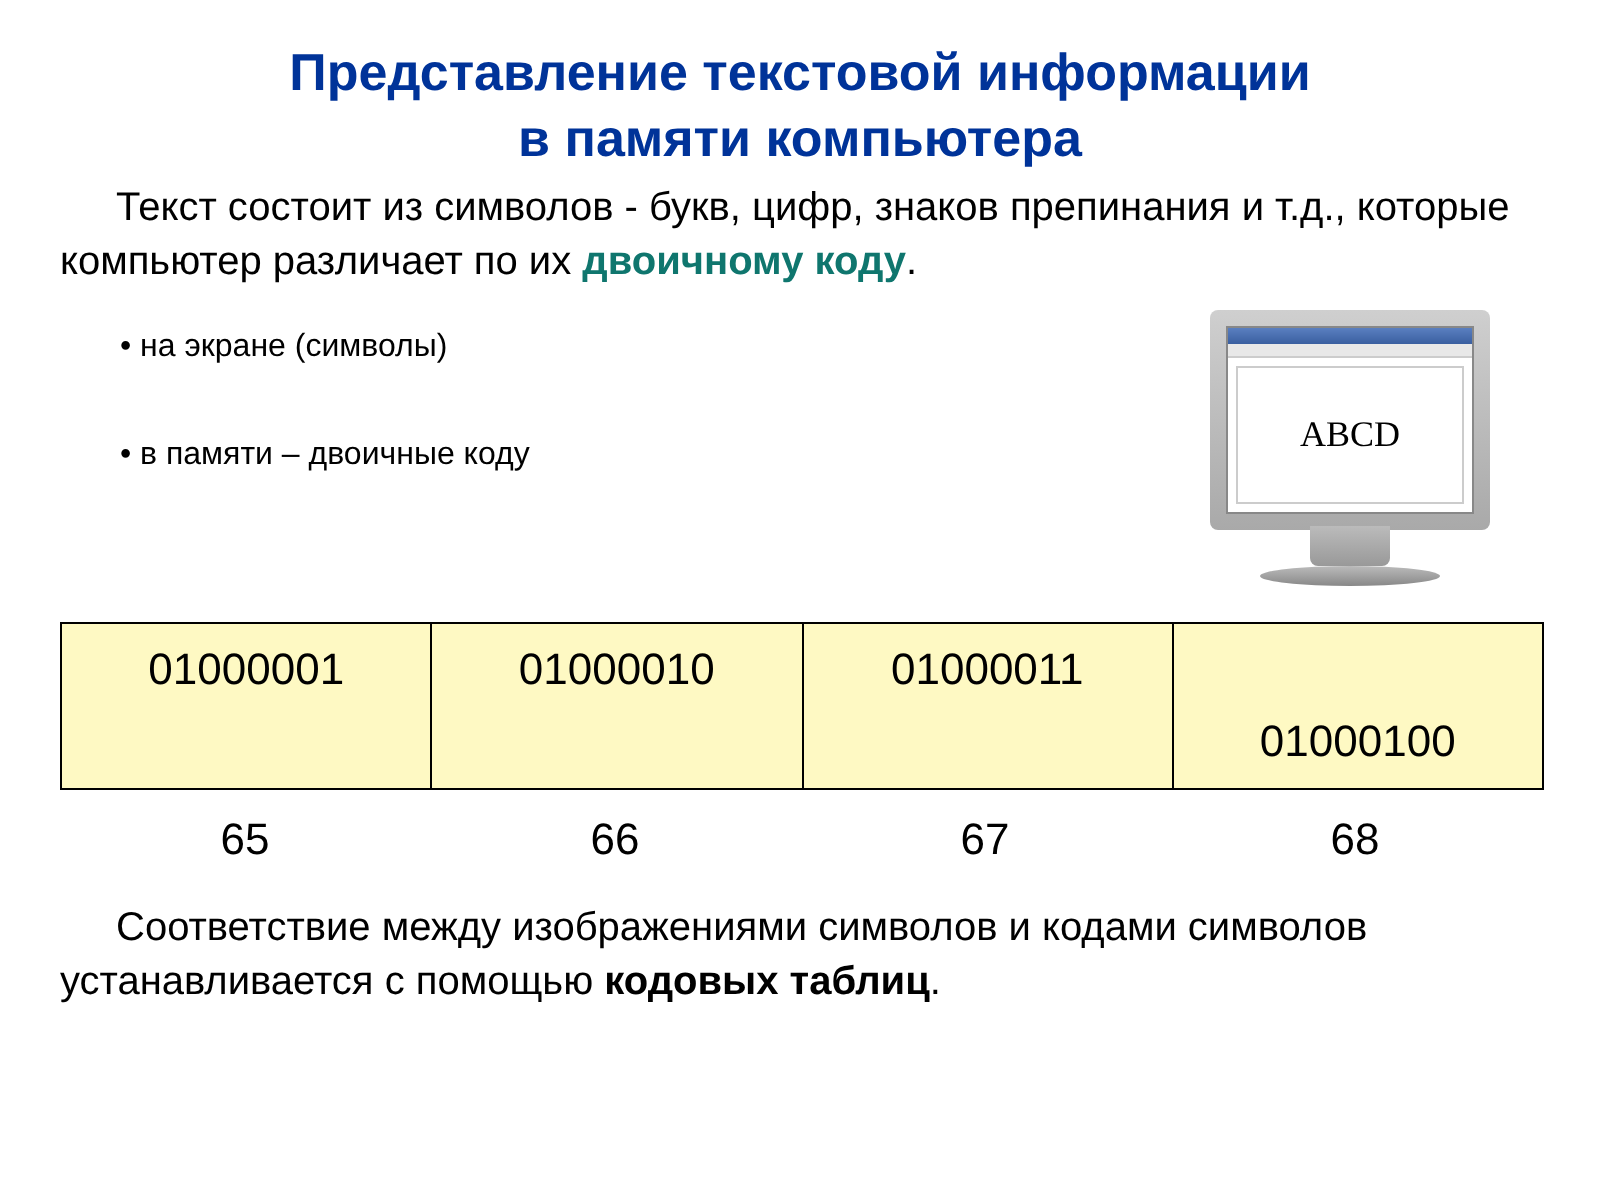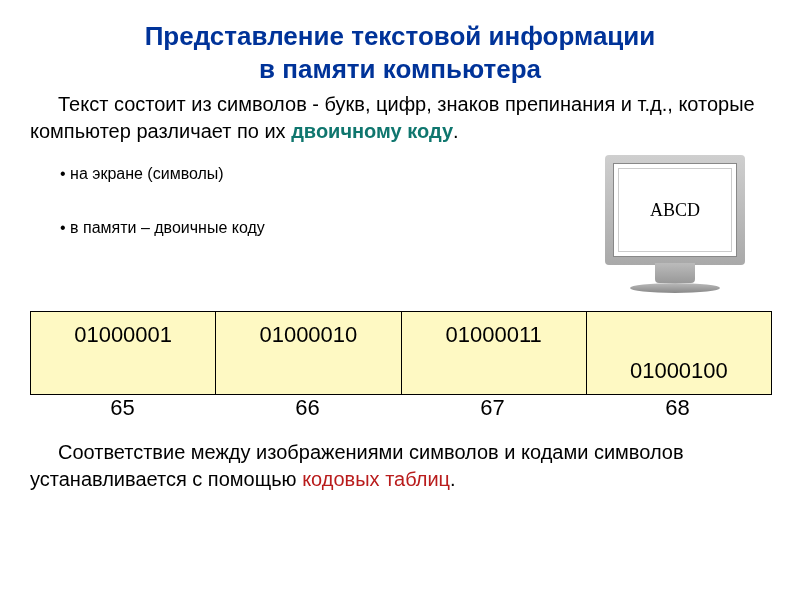--- a/index.html
+++ b/index.html
@@ -20,21 +20,21 @@
     line-height: 1.25;
     margin-bottom: 6px;
   }
   .para {
     font-size: 20px;
     line-height: 1.35;
     margin-bottom: 10px;
   }
   .indent { text-indent: 28px; }
   .emph { color: #0f766e; font-weight: bold; }
-  .emph-brown { color: #b91c1c; font-weight: normal; }
+  .emph-brown { color: #000000; font-weight: bold; }
   .mid-row {
     display: flex;
     align-items: flex-start;
     margin: 6px 0 6px 0;
   }
   .bullets {
     flex: 1;
     font-size: 16px;
     padding-left: 30px;
     padding-top: 10px;
@@ -60,21 +60,21 @@
     padding: 8px;
     box-sizing: border-box;
   }
   .screen {
     width: 100%;
     height: 100%;
     background: #fff;
     border: 1px solid #888;
     box-sizing: border-box;
     display: flex;
-    flex-direction: row;
+    flex-direction: column;
     text-align: center;
   }
   .titlebar {
     height: 8px;
     background: linear-gradient(#5a7fc0,#3a5fa0);
   }
   .menubar {
     height: 6px;
     background: #e8e8e8;
     border-bottom: 1px solid #ccc;
@@ -122,21 +122,21 @@
   }
   .cell:last-child { border-right: none; margin-top: 36px; }
   .decs {
     display: flex;
     width: 100%;
   }
   .dec {
     flex: 1;
     text-align: center;
     font-size: 22px;
-    padding-top: 0;
+    padding-top: 12px;
   }
   .bottom {
     margin-top: 18px;
     font-size: 20px;
     line-height: 1.35;
   }
 </style>
 </head>
 <body>
 

